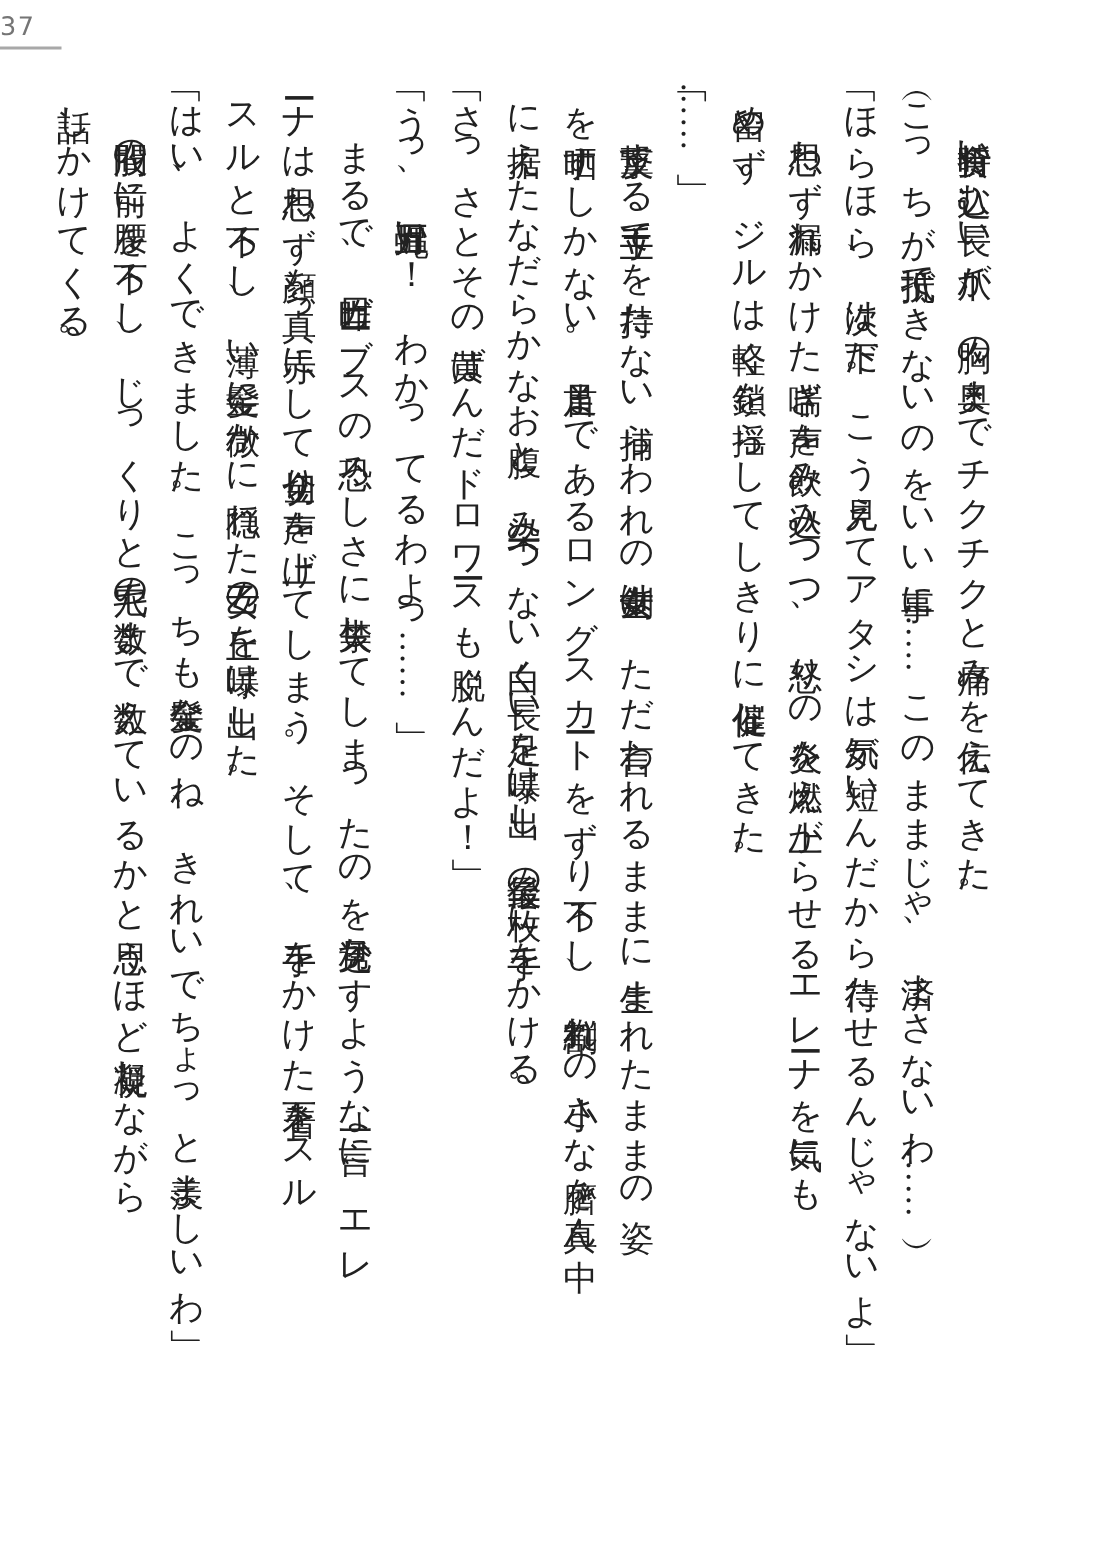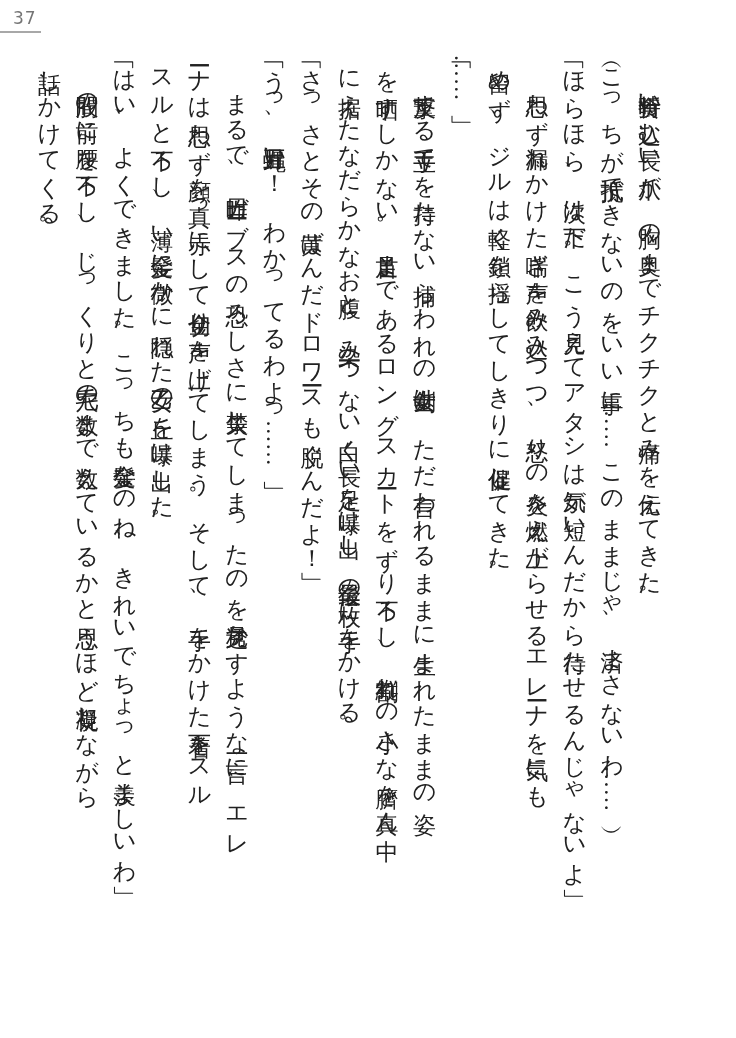--- a/index.html
+++ b/index.html
@@ -15,21 +15,20 @@
     overflow:hidden;
     position:relative;
     font-family:"Liberation Serif","DejaVu Serif",serif;
   }
   
   .folio{
     position:absolute;top:8px;left:0;width:60px;
   }
   .folio-num{
     display:block;
-    margin-left:13px;
     font-family:"DejaVu Sans","Liberation Sans",sans-serif;
     font-size:17px;line-height:1.2;
     letter-spacing:1px;
     color:var(--folio);
   }
   .folio-rule{
     margin-top:3px;
     width:41px;height:0;
     border-bottom:2px solid var(--rule);
   }

